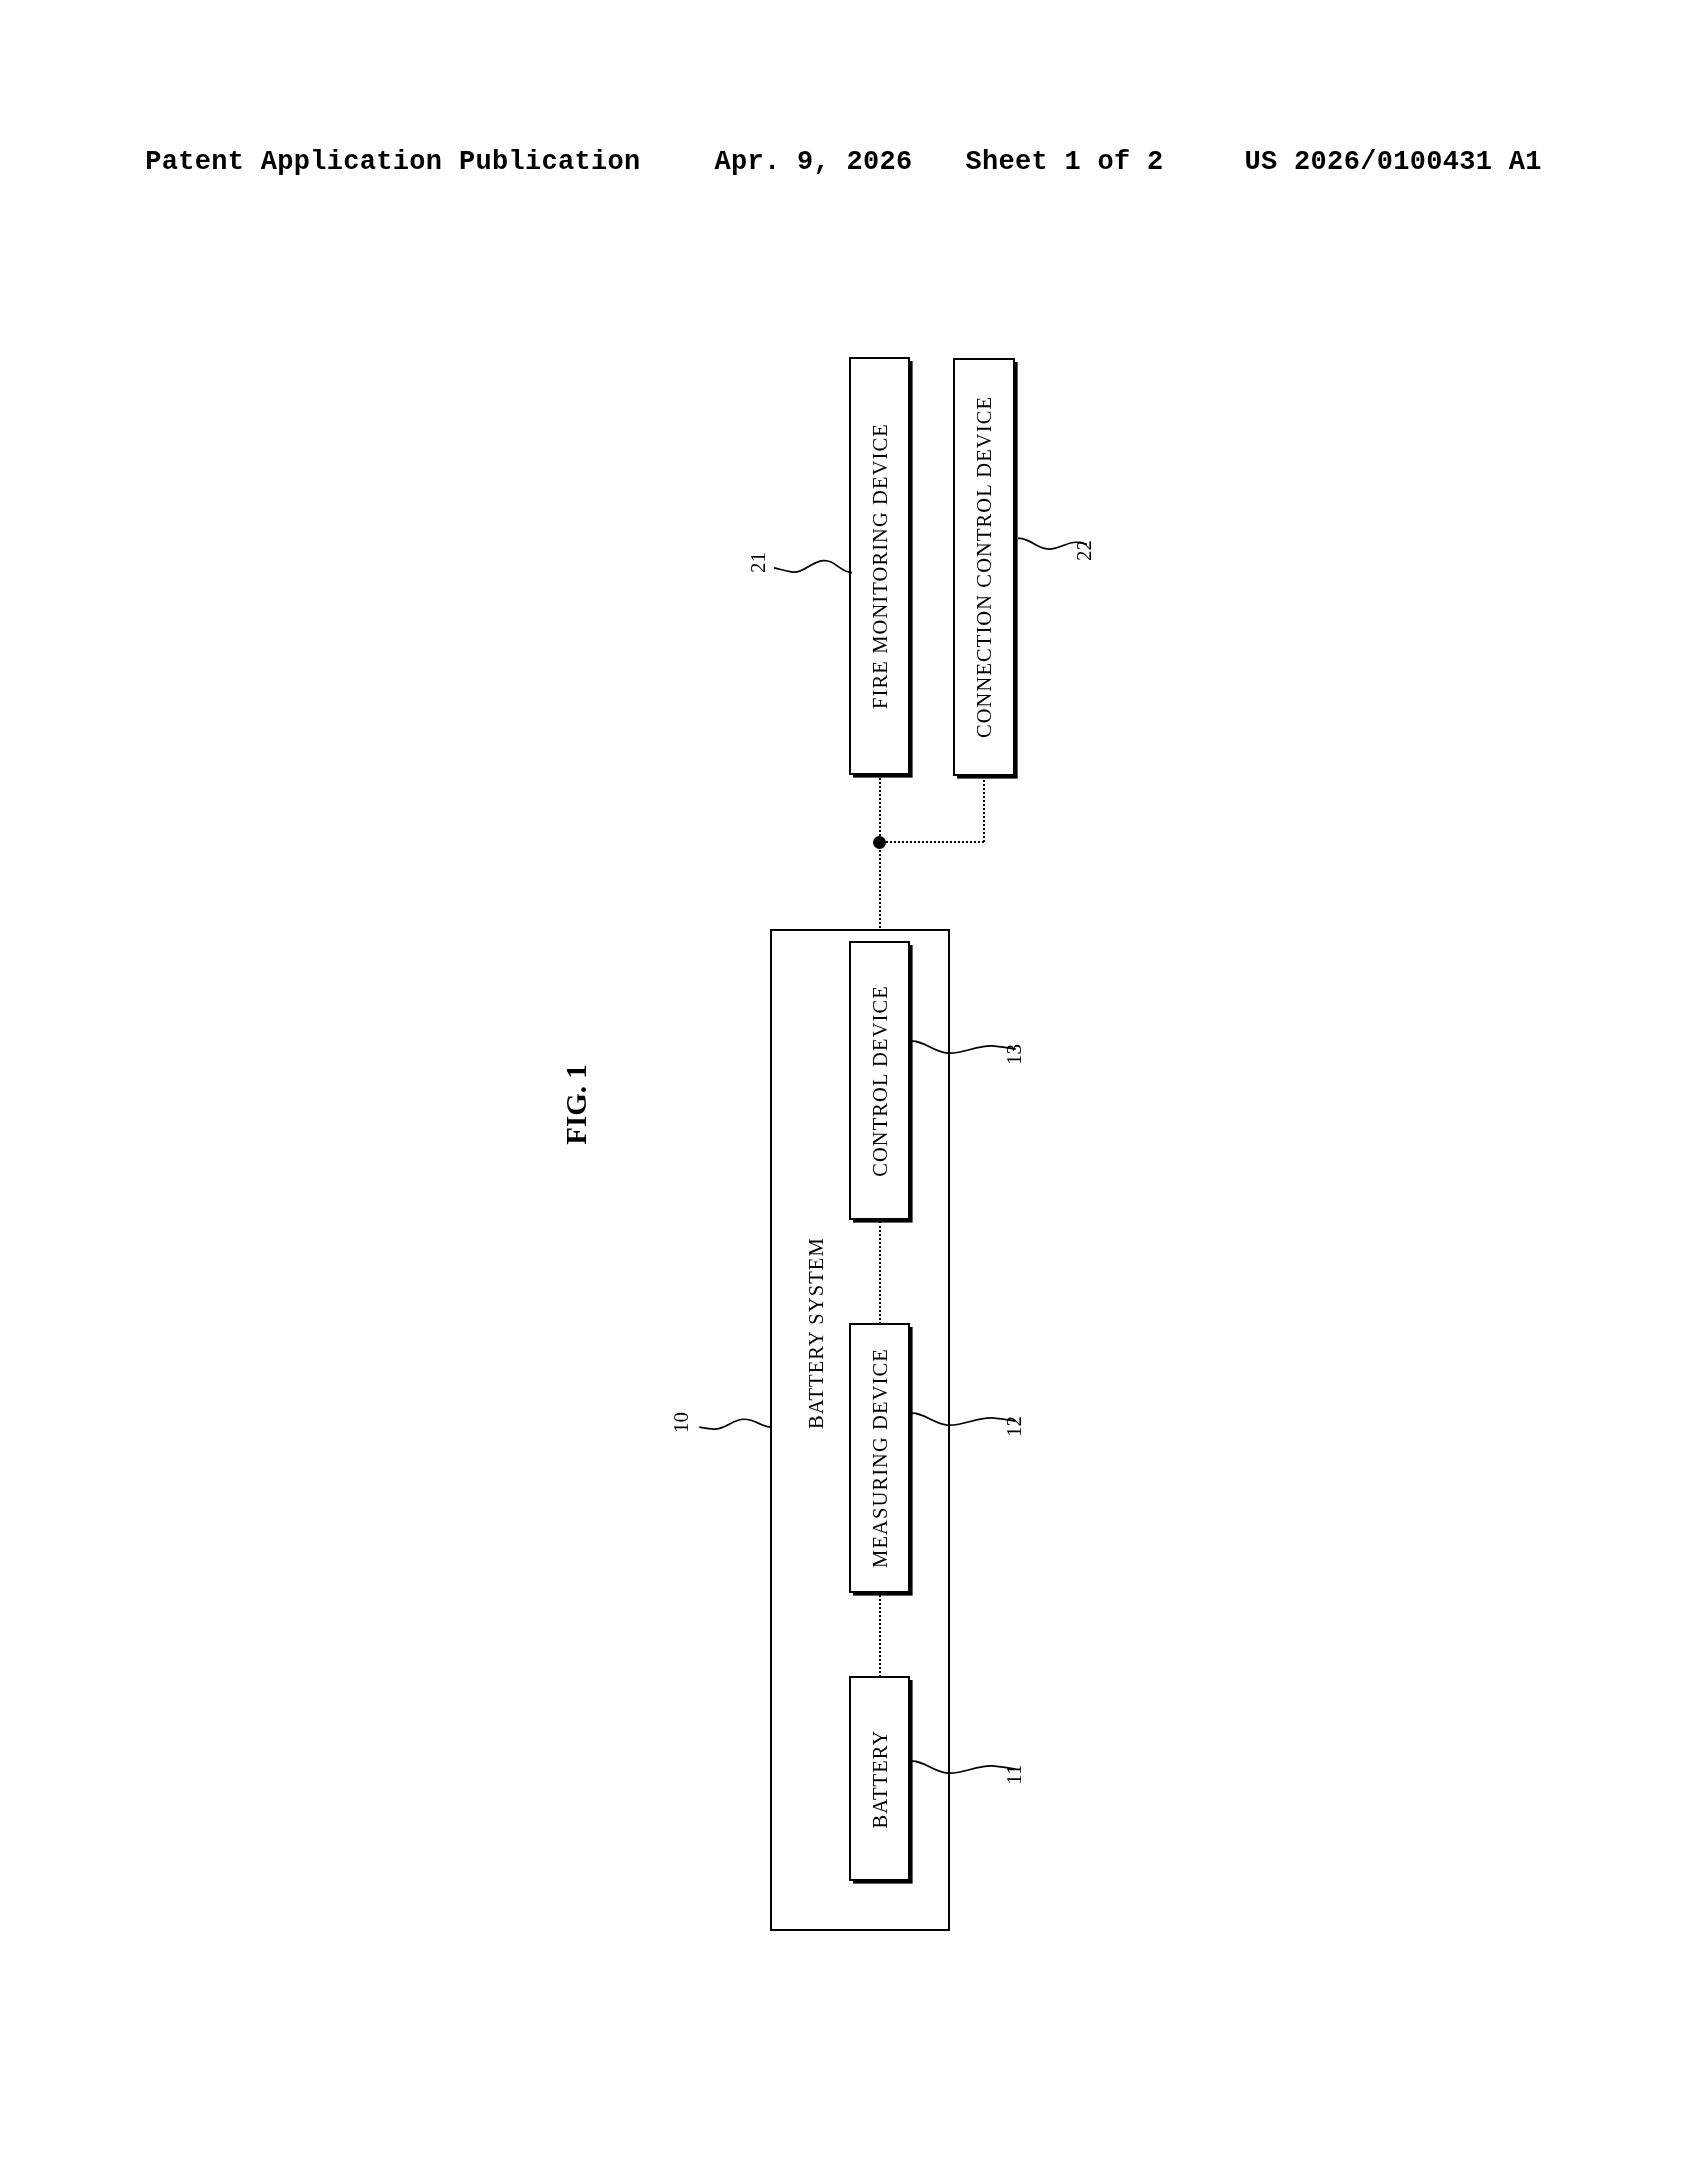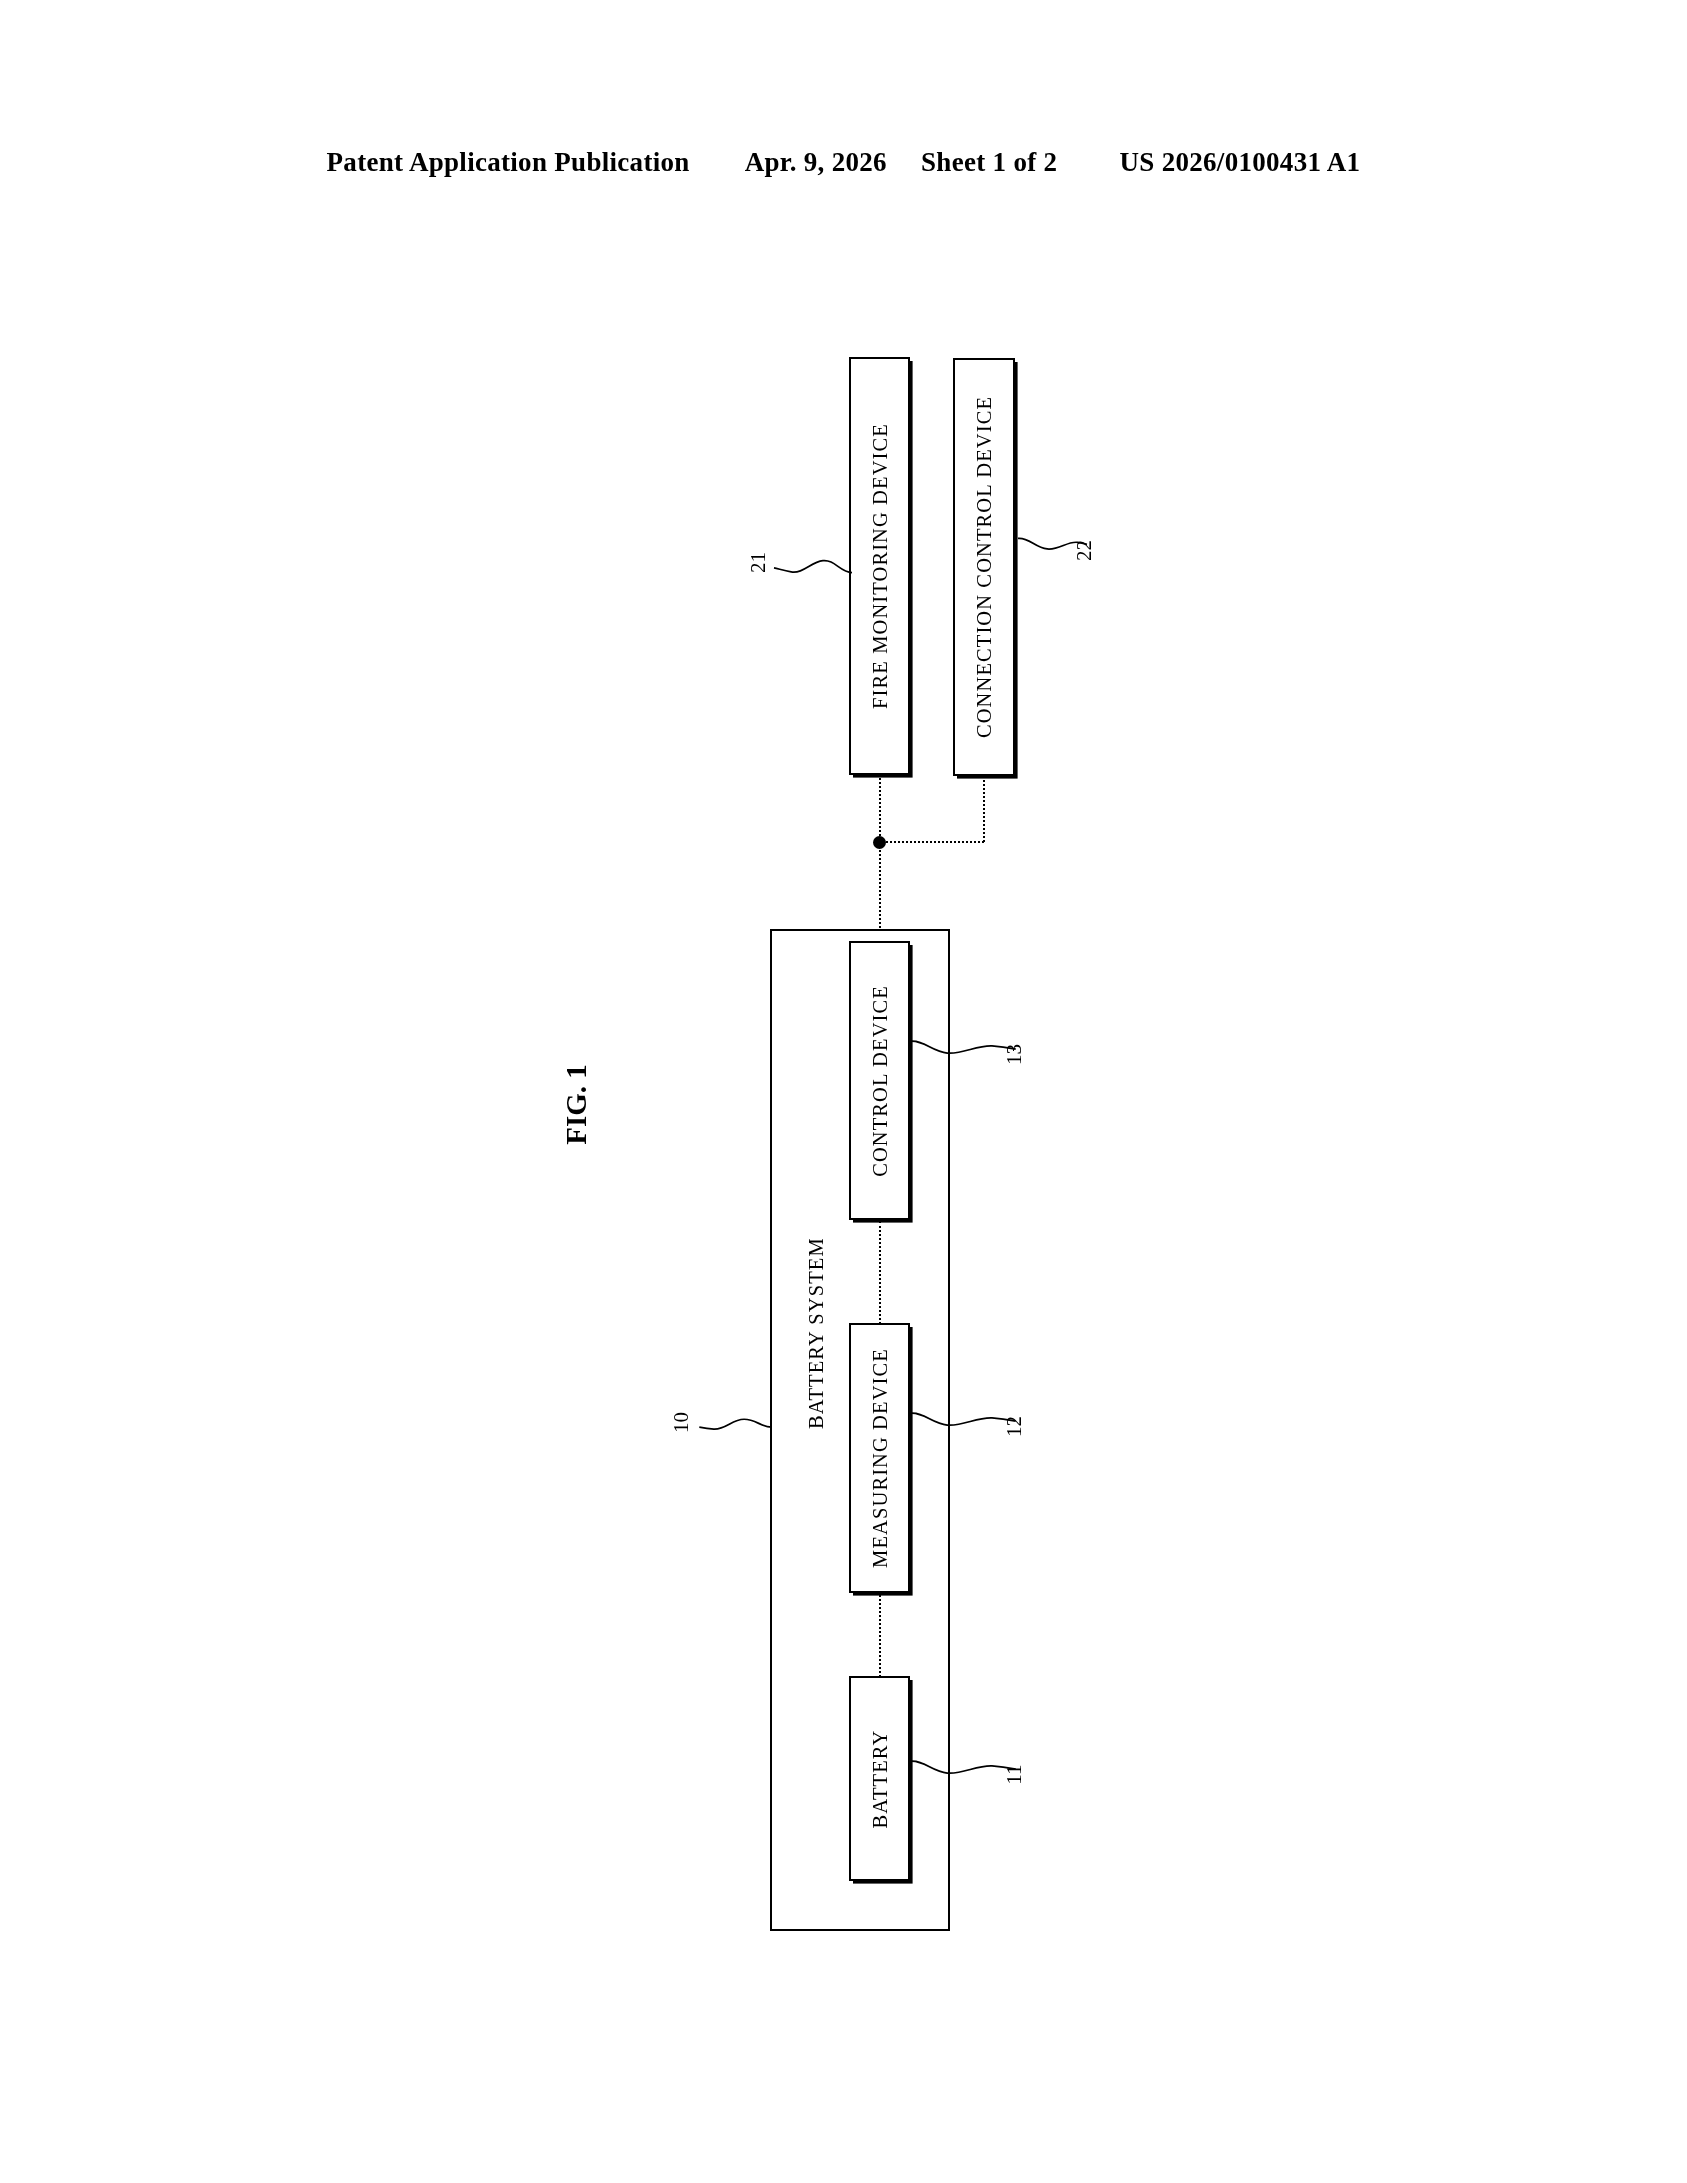--- a/index.html
+++ b/index.html
@@ -27,20 +27,21 @@
     width: 1687px;
     height: 40px;
     text-align: center;
   }
   #header .hdr-inner {
     display: inline-block;
     white-space: nowrap;
     font-weight: bold;
     font-size: 27px;
     letter-spacing: 0.3px;
+    font-family: Liberation Mono, monospace;
   }
   #header .seg { display: inline-block; vertical-align: top; }
   .gap-lg { display: inline-block; width: 41px; }
   .gap-md { display: inline-block; width: 20px; }
   .gap-xl { display: inline-block; width: 48px; }
 
   
   #fig-label {
     position: absolute;
     left: 543px;

